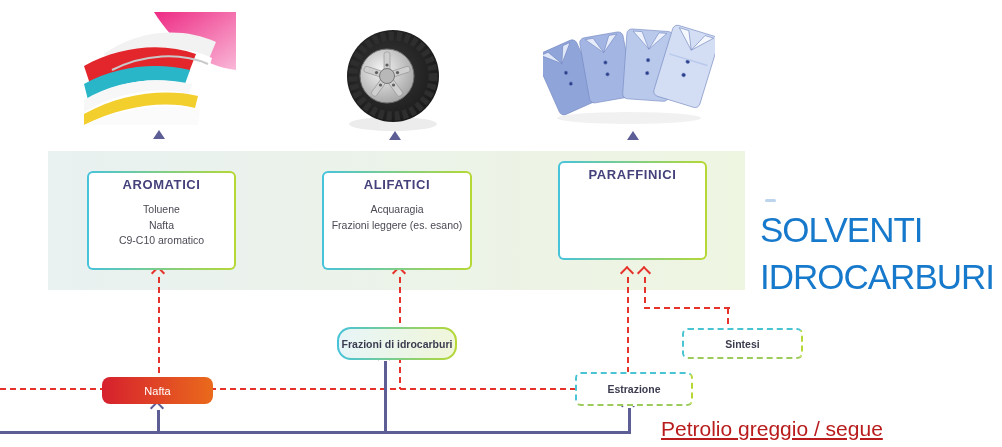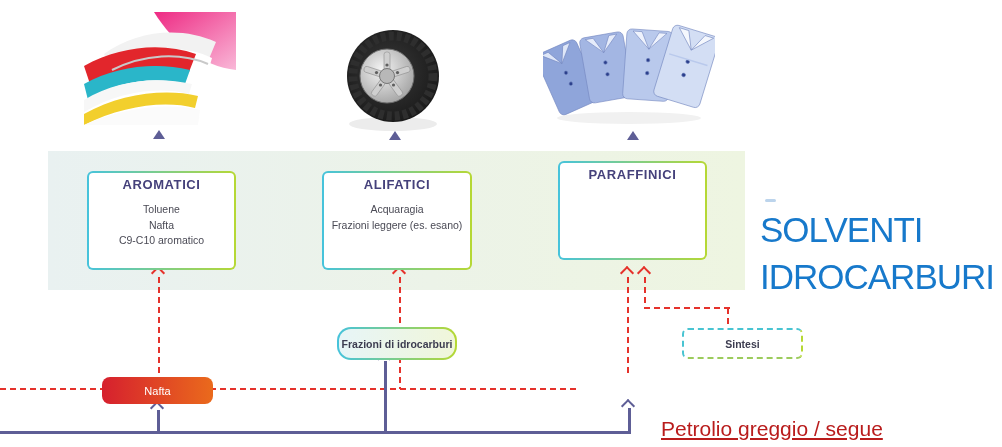--- a/index.html
+++ b/index.html
@@ -216,19 +216,22 @@
   <div class="abs chev chev-purple" style="left:152px;top:403px;"></div>
   <div class="abs chev chev-purple" style="left:379px;top:354px;"></div>
   <div class="abs chev chev-purple" style="left:623px;top:401px;"></div>
 
   <div class="abs node node-nafta">
     <span>Nafta</span>
   </div>
   <div class="abs node node-frazioni">
     <span>Frazioni di idrocarburi</span>
   </div>
+  <div class="abs node dashed-node node-estrazione">
+    <span>Estrazione</span>
+  </div>
   <div class="abs node dashed-node node-sintesi">
     <span>Sintesi</span>
   </div>
 
   <div class="abs caption">Petrolio greggio / segue</div>
 
 </div>
 
 </body></html>

